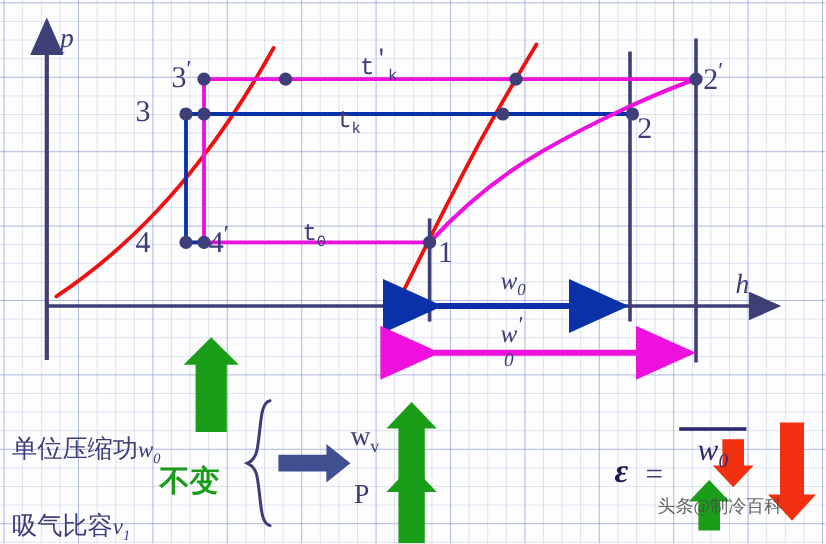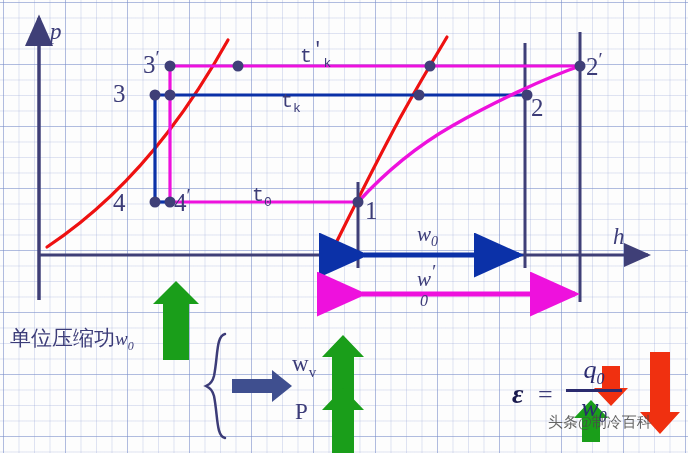--- a/index.html
+++ b/index.html
@@ -65,20 +65,21 @@
     font-style: italic;
   }
   .work-label sub {
     font-size: 14px;
     font-style: italic;
   }
   .cn-text {
     font-size: 21px;
     font-family: "DejaVu Sans", sans-serif;
     color: #3c3c78;
+    margin-top: 36px;
   }
   .cn-text i {
     font-family: "Liberation Serif", serif;
     font-style: italic;
     font-size: 19px;
   }
   .cn-text i sub {
     font-size: 12px;
   }
   .green-text {
@@ -280,35 +281,36 @@
   <div class="lbl work-label" style="left:417px; top:262px;">
     <span>w</span><span class="prime">′</span>
   </div>
   <div class="lbl work-label" style="left:420px; top:293px; font-size:16px;">
     <span>0</span>
   </div>
 
   <div class="lbl cn-text" style="left:10px; top:328px;">
     <span>单位压缩功</span><i><span>w</span><sub>0</sub></i>
   </div>
+  <div class="lbl cn-text" style="left:10px; top:392px;">
+    <span>吸气比容</span><i><span>v</span><sub>1</sub></i>
+  </div>
+  <div class="lbl green-text" style="left:133px; top:388px;">不变</div>
 
   <div class="lbl wv-label" style="left:292px; top:352px;">
     <span>w</span><sub>v</sub>
   </div>
   <div class="lbl wv-label" style="left:295px; top:400px;">
     <span>P</span>
   </div>
 
   <div class="lbl eps" style="left:512px; top:380px;">ε</div>
   <div class="lbl eq" style="left:538px; top:382px;">=</div>
 
   <div class="frac" style="left:566px; top:355px; width:56px;">
-    <div class="num">
-      <span>q</span><sub>0</sub>
-    </div>
     <div class="bar"></div>
     <div class="den">
       <span>w</span><sub>0</sub>
     </div>
   </div>
 
   <div class="watermark" style="left:548px; top:413px;">头条@制冷百科</div>
 
 </div>
 

